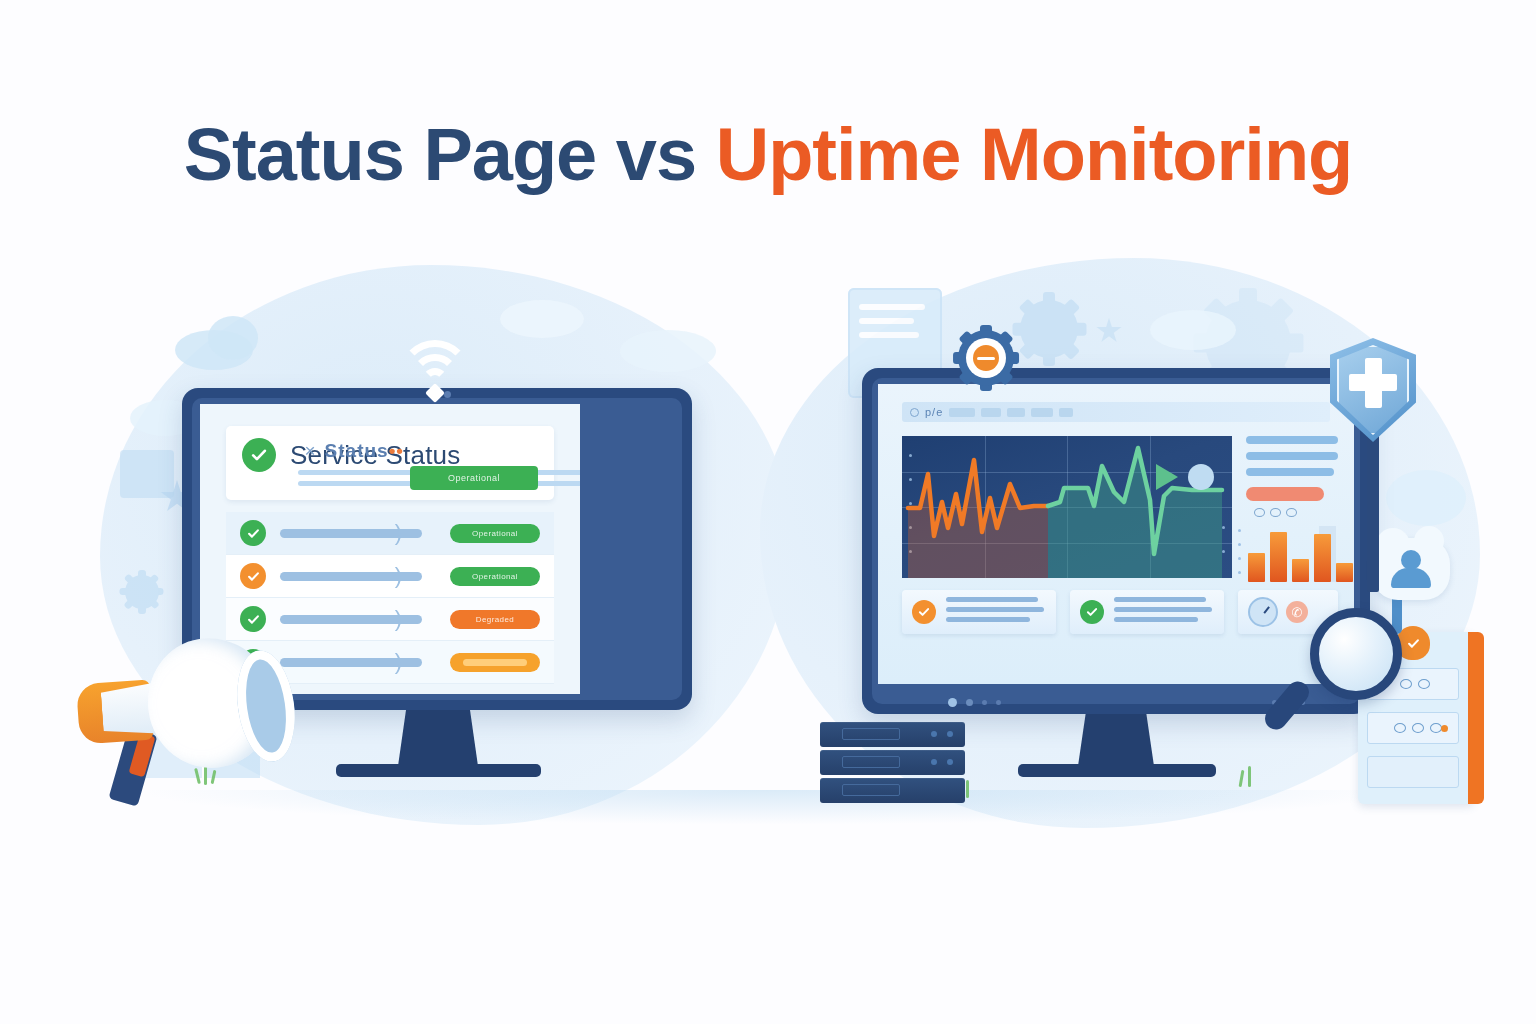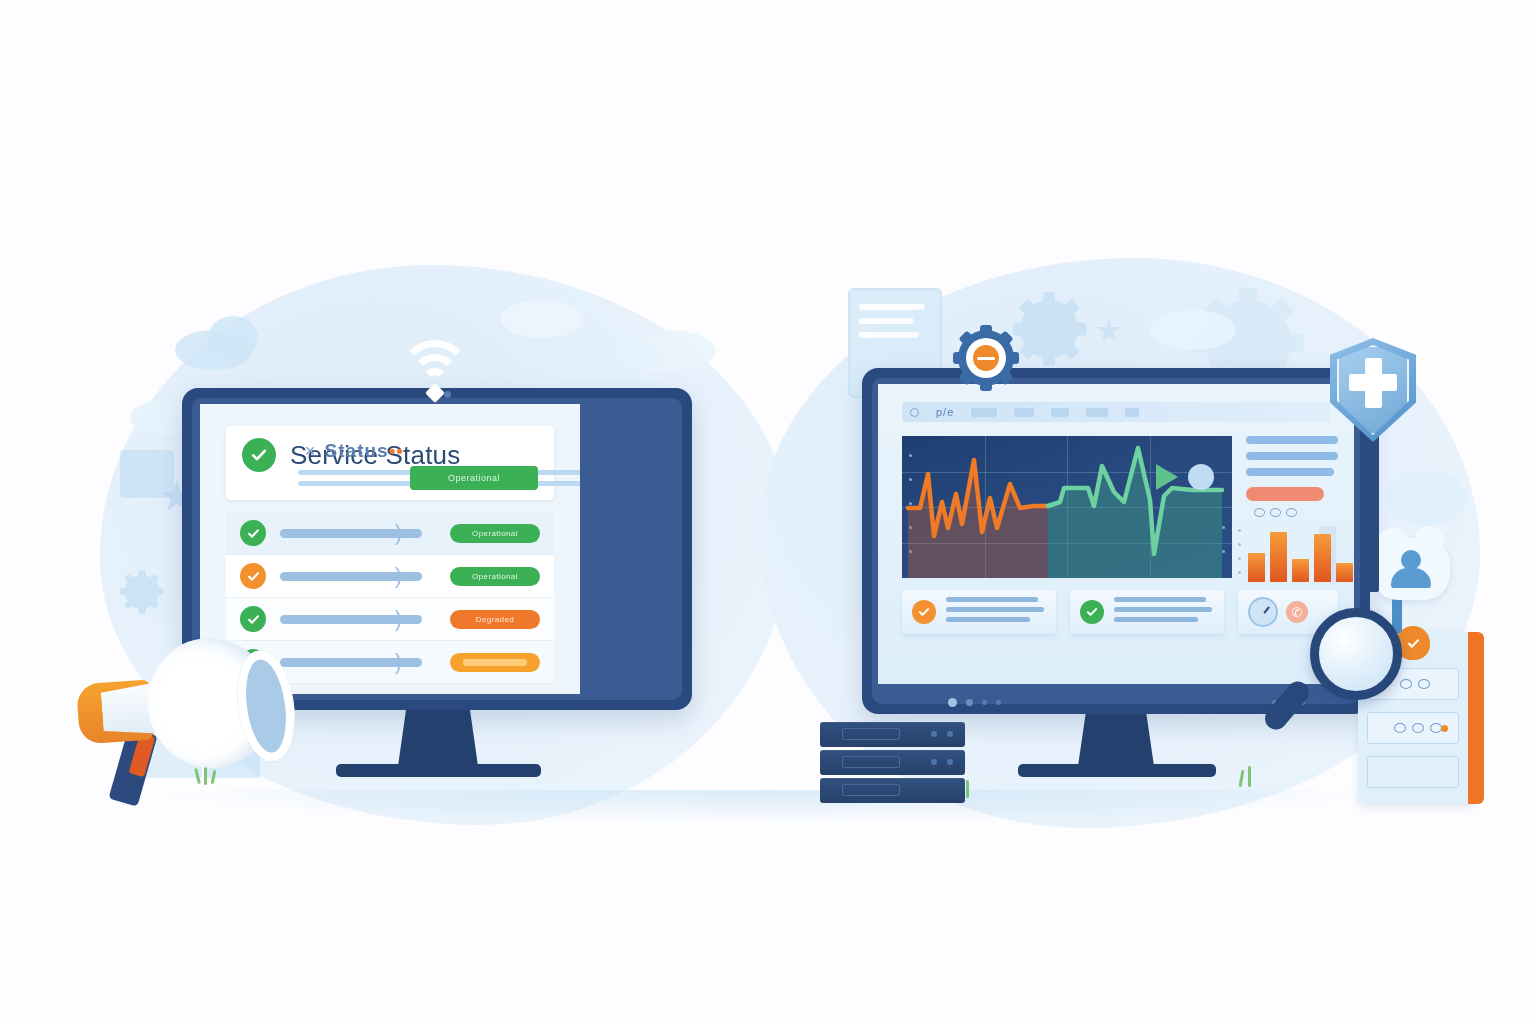--- a/index.html
+++ b/index.html
@@ -116,21 +116,21 @@
   }
   .rowbadge.green { background:#3cb054; }
   .rowbadge.orange { background:#f0782a; }
   .rowbadge.lightorange { background:#f6a22c; }
   .rowbadge.lightorange i { display:block; width:64px; height:7px; background:#ffce7a; border-radius:4px; }
 
   
   .um-urlbar {
     position:absolute; left:24px; top:18px; right:24px; height:20px;
     background:linear-gradient(90deg,#cfe4f6,#dfeefb); border-radius:3px;
-    display:flex; align-items:center; padding:0 8px; gap:17px;
+    display:flex; align-items:center; padding:0 8px; gap:6px;
   }
   .um-urlbar .dot-o { width:9px; height:9px; border-radius:50%; border:1.5px solid #7ea6cf; }
   .um-urlbar .txt { color:#5b84b5; font-size:11px; letter-spacing:1px; filter:blur(.3px); }
   .um-urlbar .seg { height:9px; background:#b9d6ee; border-radius:2px; }
 
   .um-chart {
     position:absolute; left:24px; top:52px; width:330px; height:142px;
     background:linear-gradient(160deg,#1f3f72 0%, #28497d 45%, #2b4d83 100%);
     overflow:hidden;
   }
@@ -336,20 +336,24 @@
   .ground {
     position:absolute; left:150px; top:790px; width:1240px; height:34px;
     background:radial-gradient(ellipse at 50% 0%, rgba(190,220,242,.55), rgba(255,255,255,0) 72%);
   }
 </style>
 </head>
 <body>
 
 <div id="stage">
 
+  <div class="title-wrap">
+    <span class="t-navy">Status Page vs</span>
+    <span class="t-orange">Uptime Monitoring</span>
+  </div>
 
   <div class="blob blob-left"></div>
   <div class="blob blob-right"></div>
 
   <div class="deco-cloud" style="left:175px;top:330px;width:78px;height:40px;"></div>
   <div class="deco-cloud" style="left:208px;top:316px;width:50px;height:44px;"></div>
   <div class="deco-cloud" style="left:130px;top:400px;width:70px;height:36px;background:#e4f2fc;"></div>
   <div class="deco-cloud" style="left:500px;top:300px;width:84px;height:38px;background:#ecf6fd;"></div>
   <div class="deco-cloud" style="left:620px;top:330px;width:96px;height:42px;background:#e7f3fc;"></div>
   <div class="deco-sq" style="left:120px;top:450px;width:54px;height:48px;"></div>

